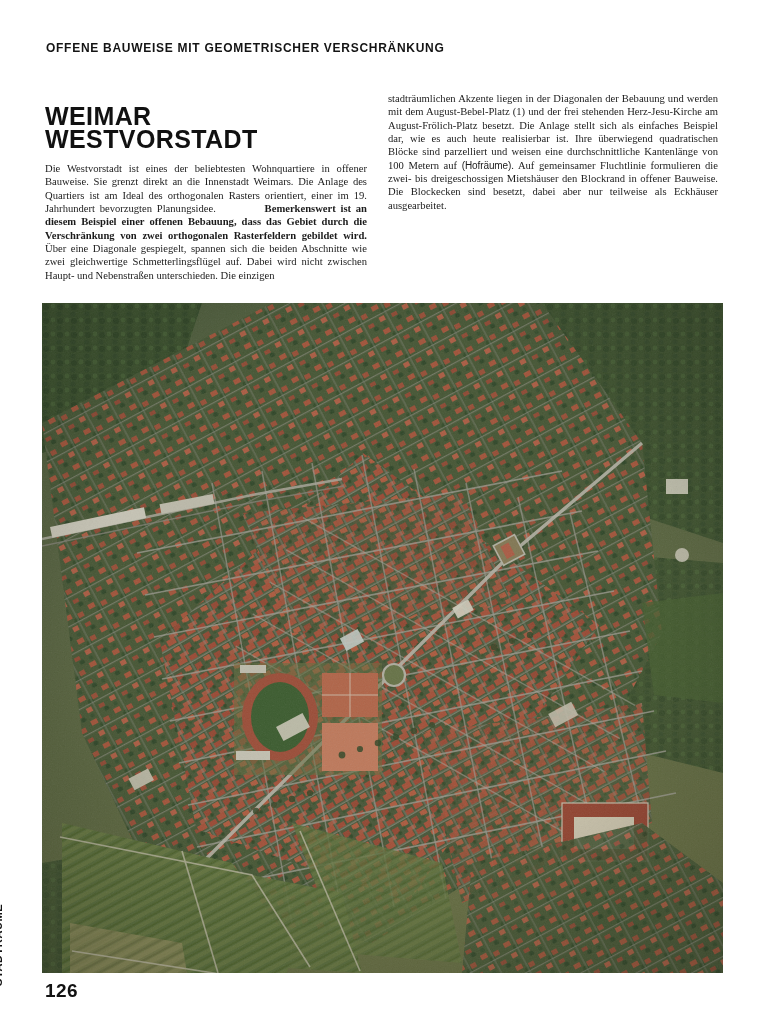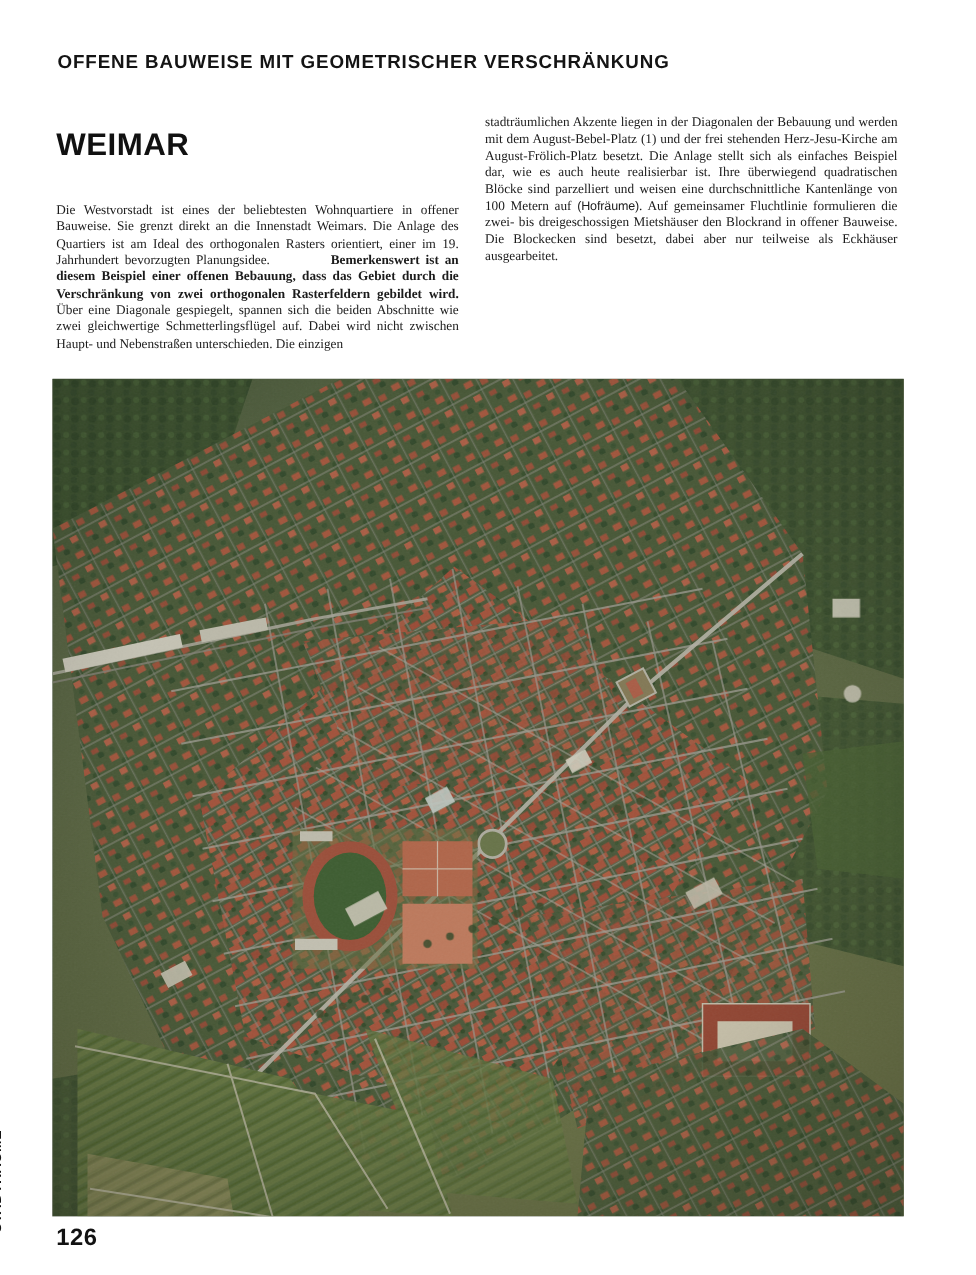--- a/index.html
+++ b/index.html
@@ -16,21 +16,21 @@
     color: #1a1a1a;
   }
 
   
   .running-header {
     position: absolute;
     left: 46px;
     top: 41px;
     font-family: "Liberation Sans", sans-serif;
     font-weight: bold;
-    font-size: 15px;
+    font-size: 12px;
     letter-spacing: 0.72px;
     color: #141414;
     white-space: nowrap;
     text-align: center;
   }
 
   
   .page-title {
     position: absolute;
     left: 45px;
@@ -121,20 +121,21 @@
   }
   .figure svg { display: block; width: 100%; height: 100%; }
 </style>
 </head>
 <body>
 
 <div class="running-header">OFFENE BAUWEISE MIT GEOMETRISCHER VERSCHRÄNKUNG</div>
 
 <h1 class="page-title">
   <span class="line">WEIMAR</span>
+  <span class="line">WESTVORSTADT</span>
 </h1>
 
 <div class="col col-left">
   <p><span>Die Westvorstadt ist eines der beliebtesten Wohnquartiere in offener Bauweise. Sie grenzt direkt an die Innenstadt Weimars. Die Anlage des Quartiers ist am Ideal des orthogonalen Rasters orientiert, einer im 19. Jahrhundert bevorzugten Planungsidee. </span><b>Bemerkenswert ist an diesem Beispiel einer offenen Bebauung, dass das Gebiet durch die Verschränkung von zwei orthogonalen Rasterfeldern gebildet wird.</b><span> Über eine Diagonale gespiegelt, spannen sich die beiden Abschnitte wie zwei gleichwertige Schmetterlingsflügel auf. Dabei wird nicht zwischen Haupt- und Nebenstraßen unterschieden. Die einzigen</span></p>
 </div>
 
 <div class="col col-right">
   <p><span>stadträumlichen Akzente liegen in der Diagonalen der Bebauung und werden mit dem August-Bebel-Platz (1) und der frei stehenden Herz-Jesu-Kirche am August-Frölich-Platz besetzt. Die Anlage stellt sich als einfaches Beispiel dar, wie es auch heute realisierbar ist. Ihre überwiegend quadratischen Blöcke sind parzelliert und weisen eine durchschnittliche Kantenlänge von 100 Metern auf </span><span class="inline-small">(Hofräume)</span><span>. Auf gemeinsamer Fluchtlinie formulieren die zwei- bis dreigeschossigen Mietshäuser den Blockrand in offener Bauweise. Die Blockecken sind besetzt, dabei aber nur teilweise als Eckhäuser ausgearbeitet.</span></p>
 </div>
 

